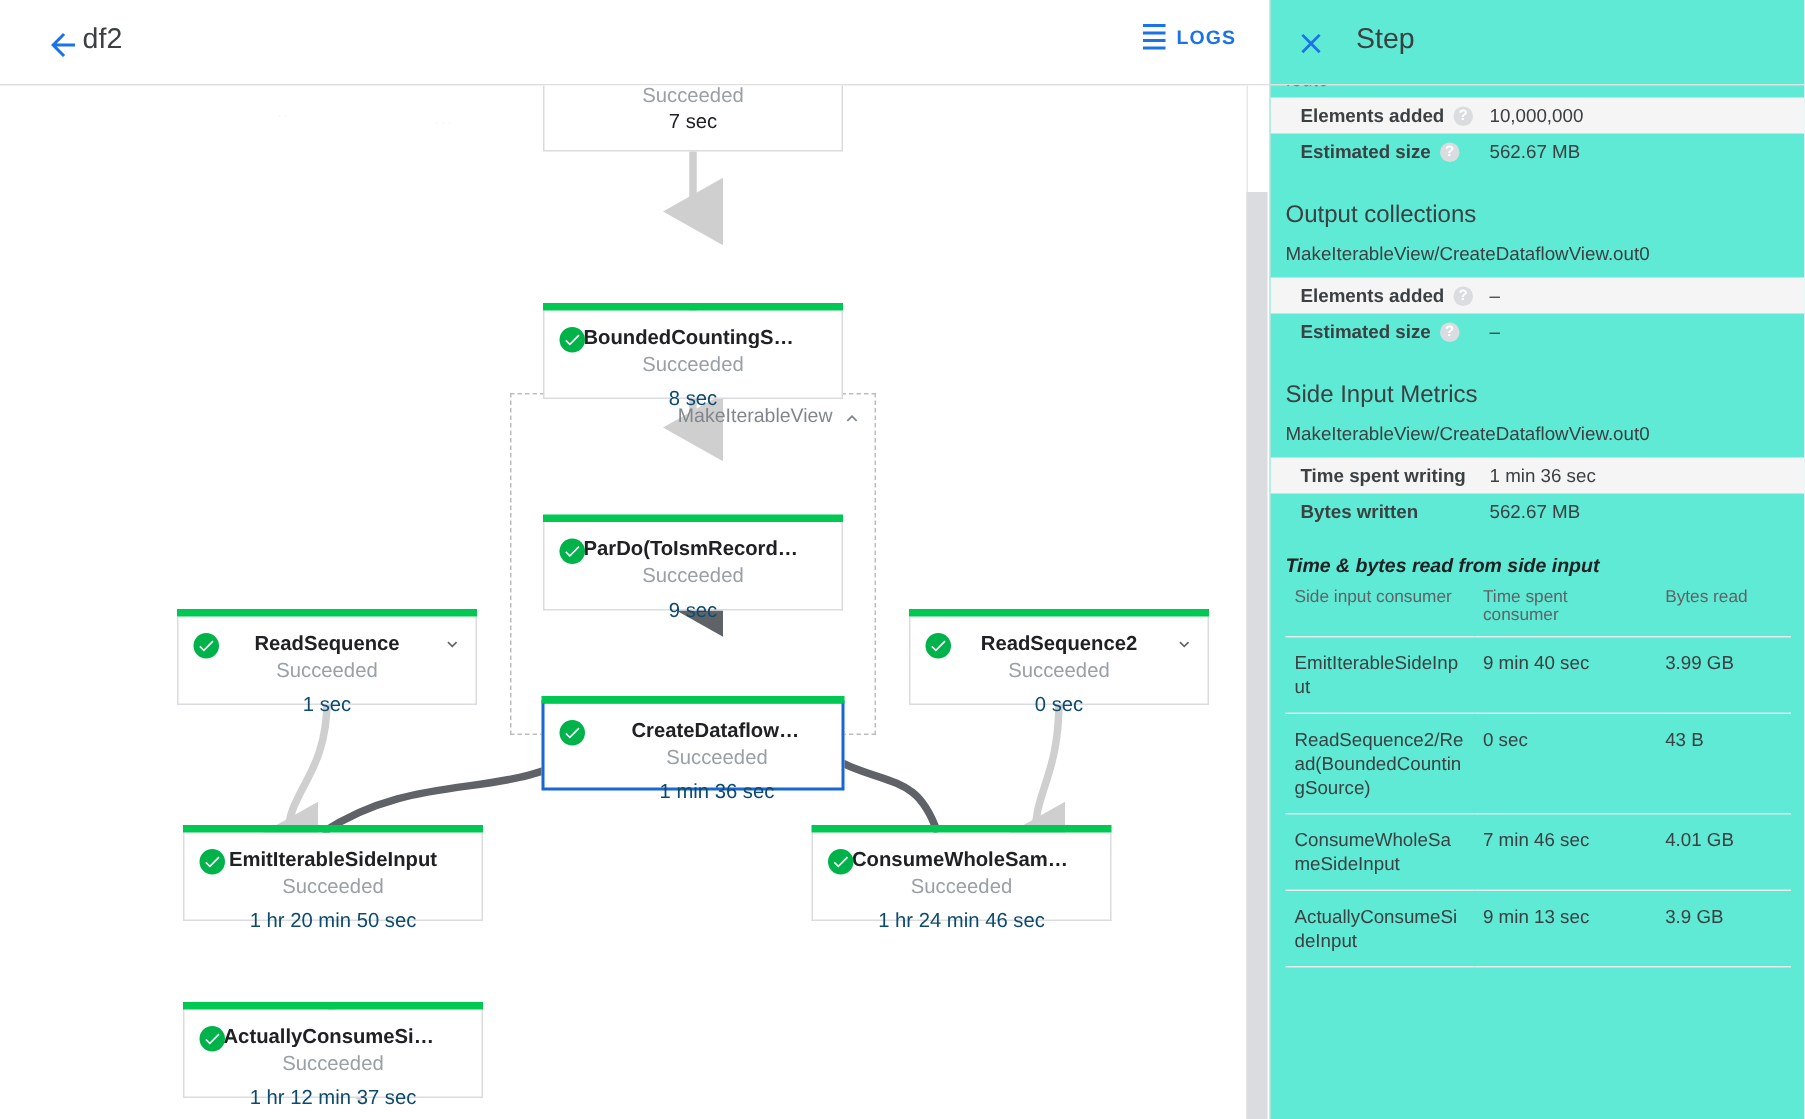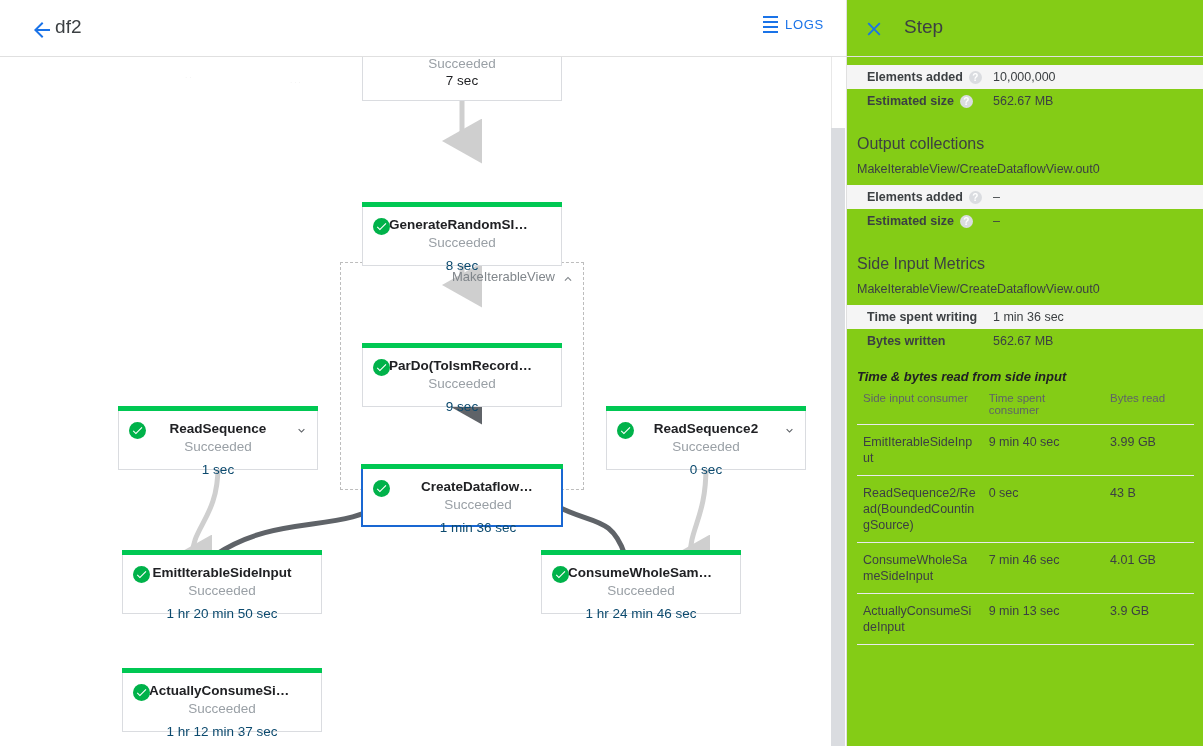--- a/index.html
+++ b/index.html
@@ -29,21 +29,21 @@
     position: absolute; left: 55px; top: 16px;
     font-size: 19px; color: #3c4043; font-weight: 400;
     letter-spacing: .1px;
   }
   #logs-button {
     position: absolute; right: 22px; top: 16px;
     display: flex; align-items: center; gap: 7px;
     color: #1a73e8; cursor: pointer;
   }
   #logs-button .logs-label {
-    font-size: 13px; font-weight: 400; letter-spacing: .7px;
+    font-size: 13px; font-weight: 700; letter-spacing: .7px;
   }
   .hamburger { display: inline-block; width: 15px; }
   .hamburger i {
     display: block; height: 2px; background: #1a73e8; margin-bottom: 3px;
   }
   .hamburger i:last-child { margin-bottom: 0; }
 
   #graph-canvas {
     position: absolute; left: 0; top: 57px; width: 846px; height: 689px;
     overflow: hidden;
@@ -103,21 +103,21 @@
     position: absolute; left: 362px; top: -44px; width: 200px; height: 88px;
     box-sizing: border-box; background: #fff;
     border: 1px solid #dadce0; text-align: center;
   }
   #node-clip .nstatus { margin-top: 42px; font-size: 13.5px; color: #9aa0a6; }
   #node-clip .ntime { margin-top: 2px; font-size: 13.5px; color: #202124; }
 
   
   #right-pane {
     position: absolute; left: 846px; top: 0; width: 357px; height: 746px;
-    background: #84cc16; border-left: 1px solid #e0e0e0; box-sizing: border-box;
+    background: #5eead4; border-left: 1px solid #e0e0e0; box-sizing: border-box;
   }
   #right-header {
     position: absolute; left: 0; top: 0; width: 357px; height: 57px;
     border-bottom: 1px solid #e0e0e0; box-sizing: border-box;
   }
   #close-icon {
     position: absolute; left: 16px; top: 18px; width: 22px; height: 22px;
     cursor: pointer;
   }
   #step-title {
@@ -258,21 +258,21 @@
         </div>
       </div>
 
       <div class="node" style="left:362px; top:150px; width:200px; height:59px;">
         <div class="topbar"></div>
         <div class="check">
           <svg width="13" height="13" viewBox="0 0 24 24">
               <path d="M9 16.2L4.8 12l-1.4 1.4L9 19 21 7l-1.4-1.4z" fill="#fff"></path>
             </svg>
         </div>
-        <div class="nlabel">GenerateRandomSIData</div>
+        <div class="nlabel">BoundedCountingSource</div>
         <div class="nstatus">Succeeded</div>
         <div class="ntime">8 sec</div>
       </div>
 
       <div class="node" style="left:362px; top:291px; width:200px; height:59px;">
         <div class="topbar"></div>
         <div class="check">
           <svg width="13" height="13" viewBox="0 0 24 24">
               <path d="M9 16.2L4.8 12l-1.4 1.4L9 19 21 7l-1.4-1.4z" fill="#fff"></path>
             </svg>

